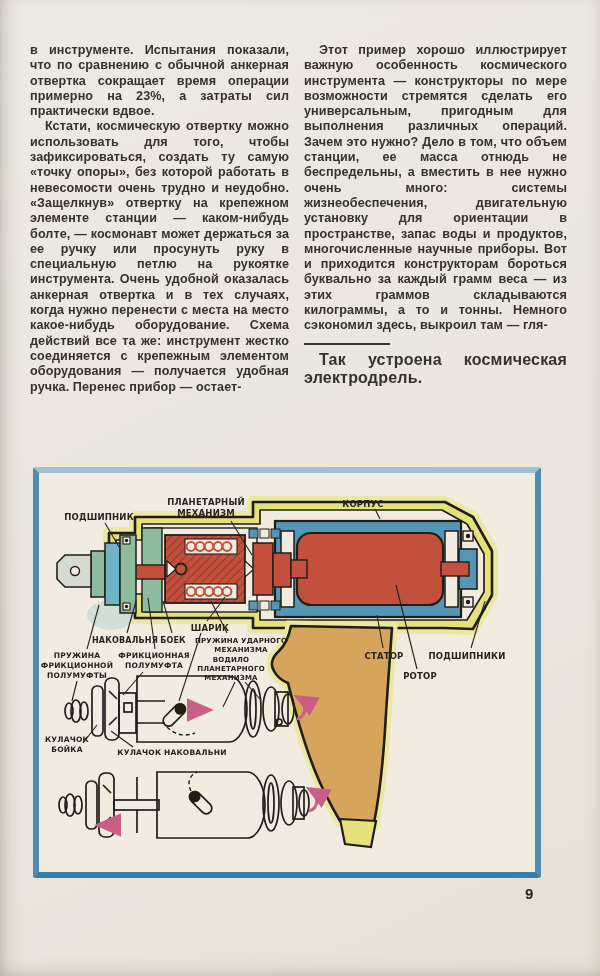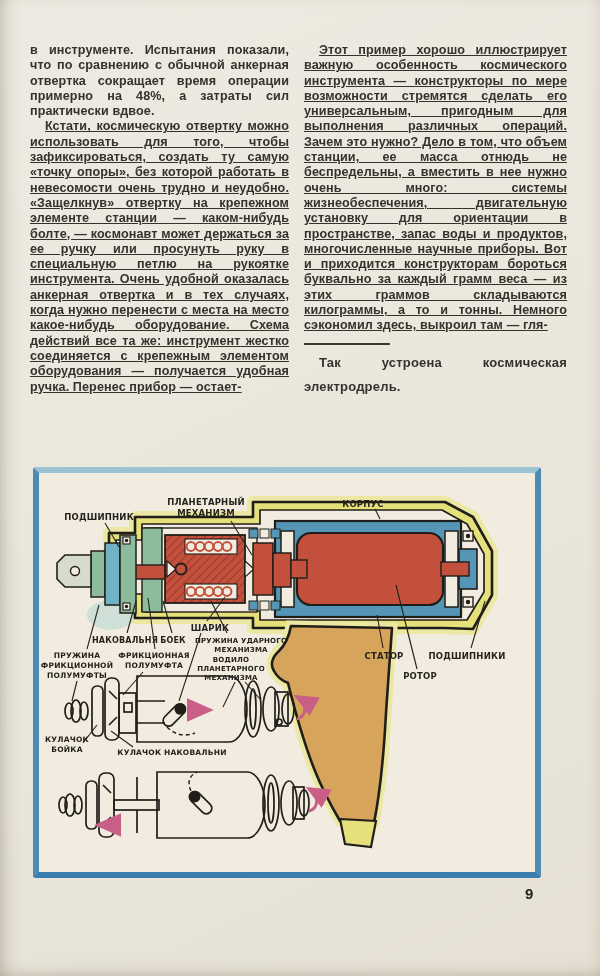--- a/index.html
+++ b/index.html
@@ -10,42 +10,42 @@
     font-family:"Liberation Sans", sans-serif;
     color:#35322c;
   }
   .page::after{content:"";position:absolute;inset:0;pointer-events:none;
     box-shadow:inset 14px 0 22px -16px rgba(90,80,60,.45), inset -10px 0 18px -14px rgba(120,90,80,.25), inset 0 -12px 20px -14px rgba(90,80,60,.3);}
   .columns{position:absolute;left:30px;top:43px;width:537px;display:flex;gap:15px;}
   .col{font-size:12.6px;line-height:15.3px;font-weight:bold;text-align:justify;letter-spacing:.1px;}
   .col.left{width:259px;}
   .col.right{width:263px;}
   .col p{margin:0;}
-  .col p.indent{text-indent:15px;text-decoration:underline;}
+  .col p.indent{text-indent:15px;}
   .caption-rule{width:86px;border:0;border-top:2px solid #3a3731;margin:9px 0 6px 0;}
-  .caption{font-size:13px;line-height:24px;font-weight:bold;margin:0;text-indent:15px;letter-spacing:.2px;}
+  .caption{font-size:16px;line-height:18px;font-weight:bold;margin:0;text-indent:15px;letter-spacing:.2px;}
   .figure{
     position:absolute;left:33px;top:467px;width:508px;height:411px;box-sizing:border-box;
     border:6px solid #4e8cb6;border-top-color:#9cc4d3;border-bottom-color:#3a7cab;border-radius:3px;
     background:#f1ecdf;
   }
   .figure svg{display:block;width:100%;height:100%;}
   .page-number{position:absolute;left:525px;top:885px;font-size:15px;font-weight:bold;color:#26231f;}
   .lbl{font-family:"DejaVu Sans",sans-serif;font-weight:bold;fill:#26231f;letter-spacing:.2px;}
   .ld{stroke:#26231f;stroke-width:1.1;fill:none;}
   .ink{stroke:#211e1a;fill:none;}
 </style>
 </head>
 <body>
 
 <div class="page">
 
   <div class="columns">
     <div class="col left">
-      <p>в инструменте. Испытания показали, что по сравнению с обычной анкерная отвертка сокращает время операции примерно на 48%, а затраты сил практически вдвое.</p>
+      <p>в инструменте. Испытания показали, что по сравнению с обычной анкерная отвертка сокращает время операции примерно на 23%, а затраты сил практически вдвое.</p>
       <p class="indent">Кстати, космическую отвертку можно использовать для того, чтобы зафиксироваться, создать ту самую «точку опоры», без которой работать в невесомости очень трудно и неудобно. «Защелкнув» отвертку на крепежном элементе станции — каком-нибудь болте, — космонавт может держаться за ее ручку или просунуть руку в специальную петлю на рукоятке инструмента. Очень удобной оказалась анкерная отвертка и в тех случаях, когда нужно перенести с места на место какое-нибудь оборудование. Схема действий все та же: инструмент жестко соединяется с крепежным элементом оборудования — получается удобная ручка. Перенес прибор — остает-</p>
     </div>
     <div class="col right">
       <p class="indent">Этот пример хорошо иллюстрирует важную особенность космического инструмента — конструкторы по мере возможности стремятся сделать его универсальным, пригодным для выполнения различных операций. Зачем это нужно? Дело в том, что объем станции, ее масса отнюдь не беспредельны, а вместить в нее нужно очень много: системы жизнеобеспечения, двигательную установку для ориентации в пространстве, запас воды и продуктов, многочисленные научные приборы. Вот и приходится конструкторам бороться буквально за каждый грамм веса — из этих граммов складываются килограммы, а то и тонны. Немного сэкономил здесь, выкроил там — гля-</p>
       <hr class="caption-rule">
       <p class="caption">Так устроена космическая электродрель.</p>
     </div>
   </div>
 
   <div class="figure">

